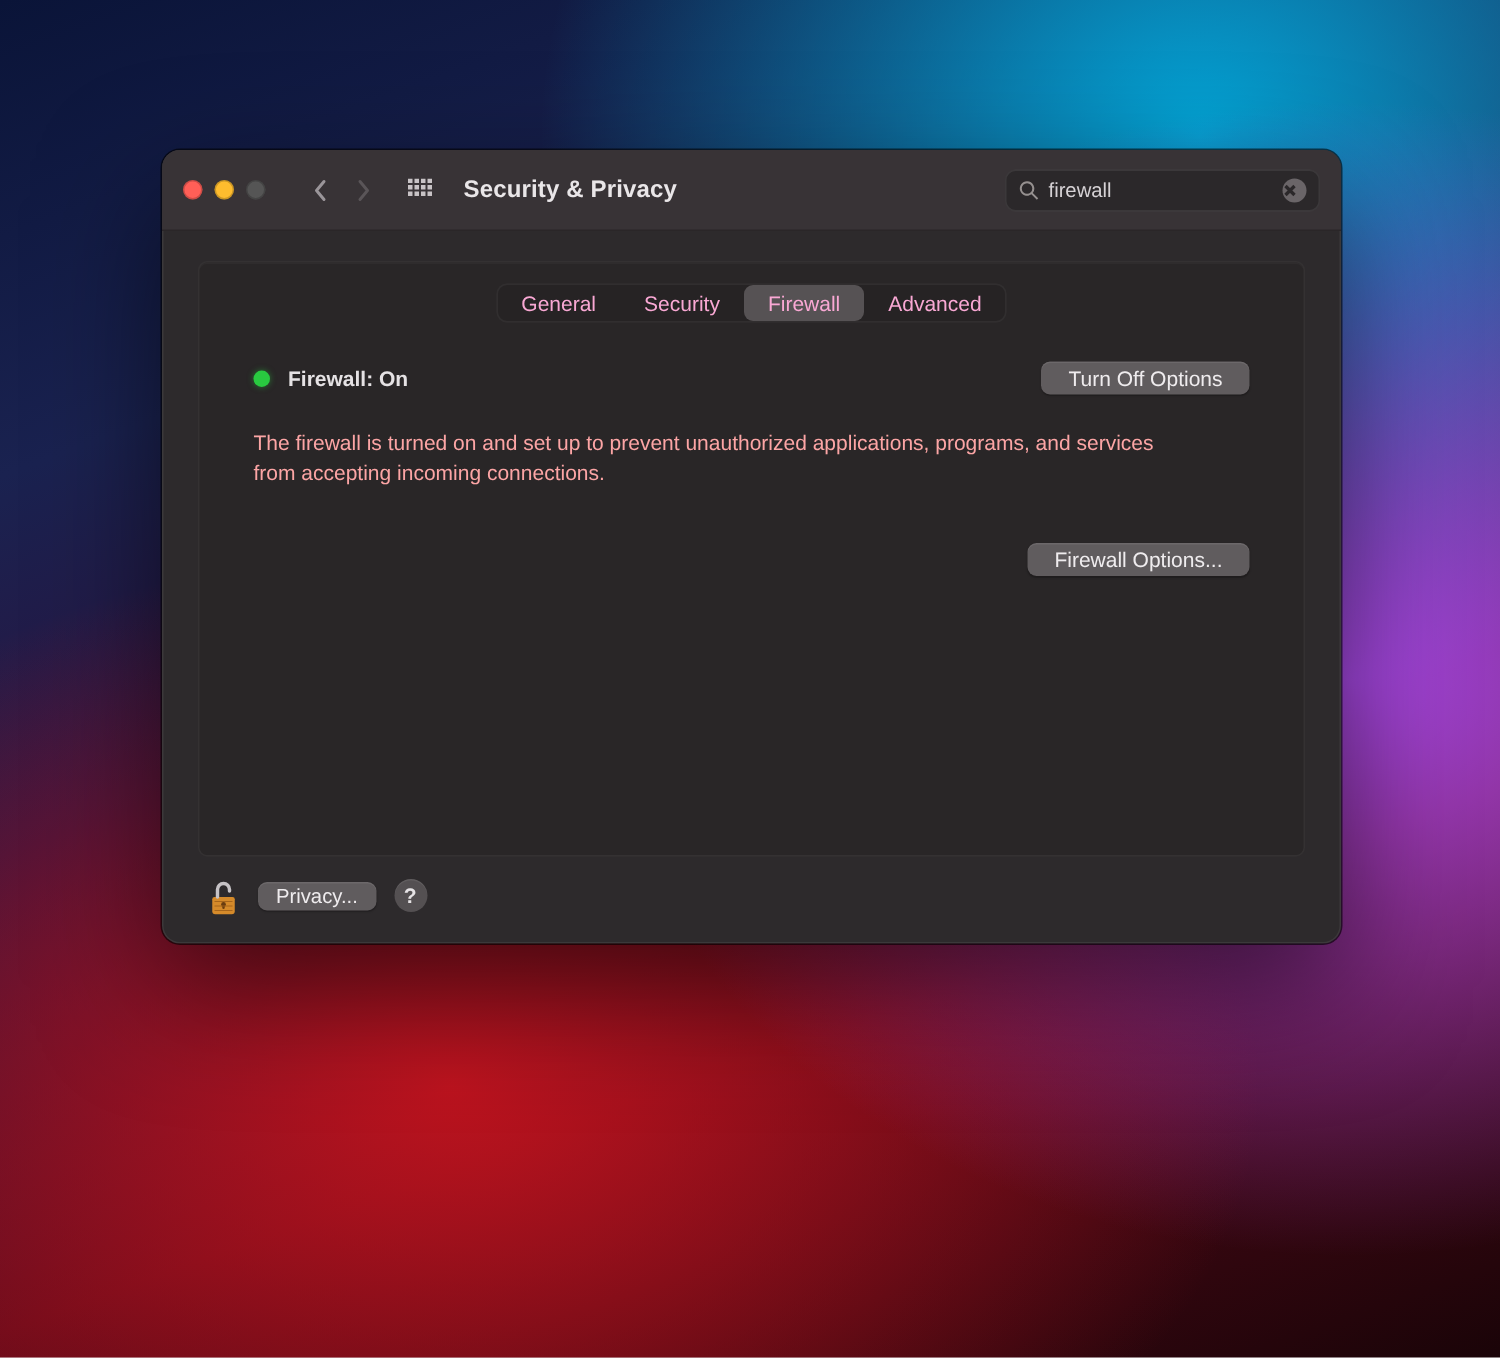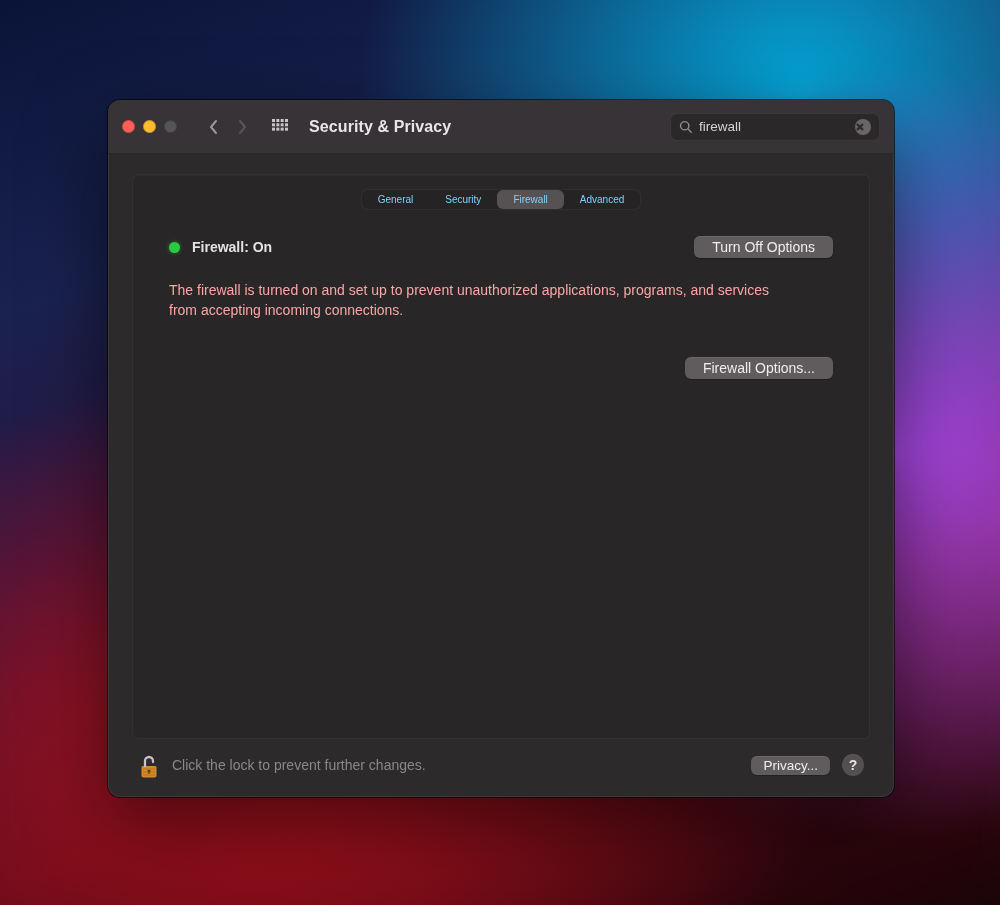--- a/index.html
+++ b/index.html
@@ -13,21 +13,21 @@
         linear-gradient(160deg, #0a1438 0%, #1a2250 25%, #2a1440 45%, #5a0a1a 70%, #1a0408 100%);
       position: relative;
       -webkit-font-smoothing: antialiased;
     }
 
     .window {
       position: absolute;
       left: 108px;
       top: 100px;
       width: 786px;
-      height: 697px;
+      height: 529px;
       background: #2d2a2c;
       border-radius: 12px;
       box-shadow: 0 30px 80px rgba(0,0,0,0.55), 0 0 0 1px rgba(0,0,0,0.6), inset 0 0 0 1px rgba(255,255,255,0.07);
       display: flex;
       flex-direction: column;
       overflow: hidden;
     }
 
     .titlebar {
       height: 54px;
@@ -102,22 +102,22 @@
     .tabs {
       align-self: center;
       display: flex;
       background: rgba(0,0,0,0.06);
       border-radius: 7px;
       border: 1px solid rgba(255,255,255,0.05);
       overflow: hidden;
     }
     .tab {
       padding: 4px 16px;
-      font-size: 10px;
-      color: #7dd3fc;
+      font-size: 14px;
+      color: #f9a8d4;
       cursor: default;
     }
     .tab.active {
       background: #565254;
       border-radius: 6px;
     }
 
     .content {
       padding: 26px 36px 0;
       color: #e5e2e4;
@@ -253,19 +253,18 @@
           <path d="M7 13 v-5 a4 4 0 0 1 8 0 v1" fill="none" stroke="#c6c2c5" stroke-width="2.3" stroke-linecap="round"></path>
           <circle cx="11" cy="18" r="1.6" fill="#6a3d10"></circle>
           <rect x="10.2" y="18" width="1.6" height="3" rx="0.8" fill="#6a3d10"></rect>
           <g stroke="#a0611a" stroke-width="0.6">
             <line x1="5" y1="16" x2="17" y2="16"></line>
               <line x1="5" y1="19" x2="17" y2="19"></line>
               <line x1="5" y1="22" x2="17" y2="22"></line>
           </g>
         </svg>
       </div>
-      <div class="footer-text">Click the lock to prevent further changes.</div>
       <div class="btn small">Privacy...</div>
       <div class="help">?</div>
     </div>
   </div>
 
 </div>
 
 </body></html>

